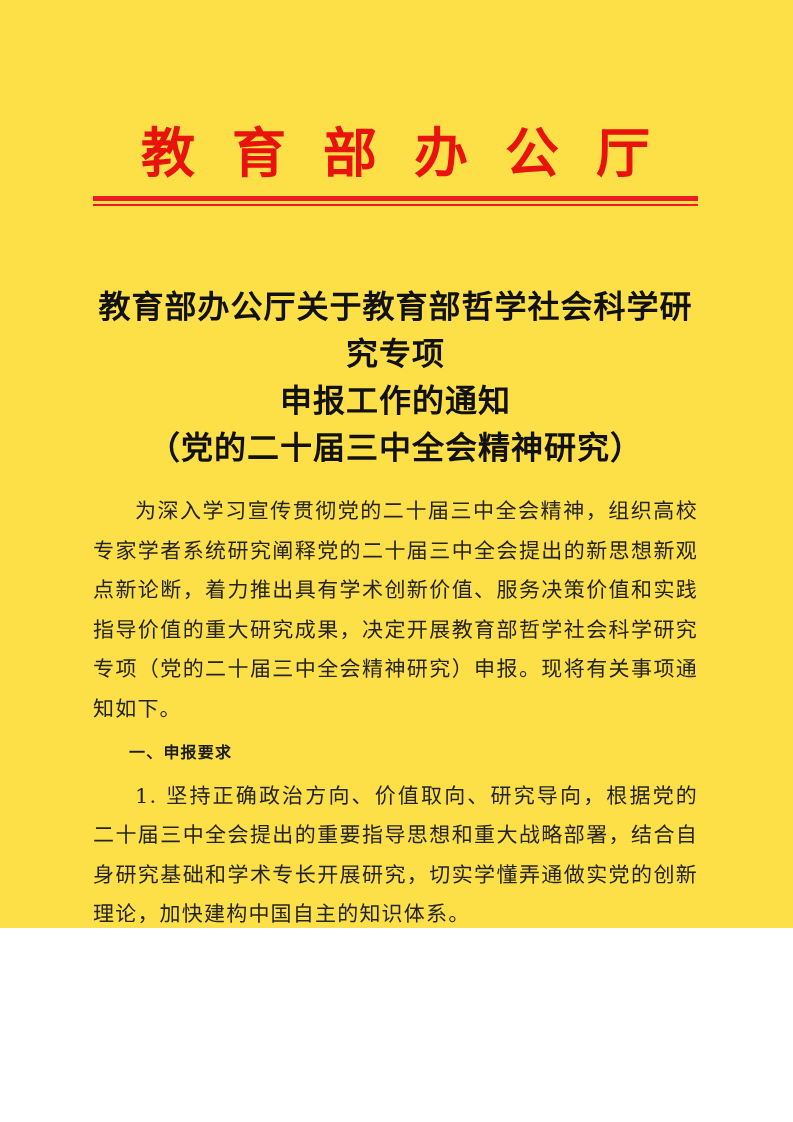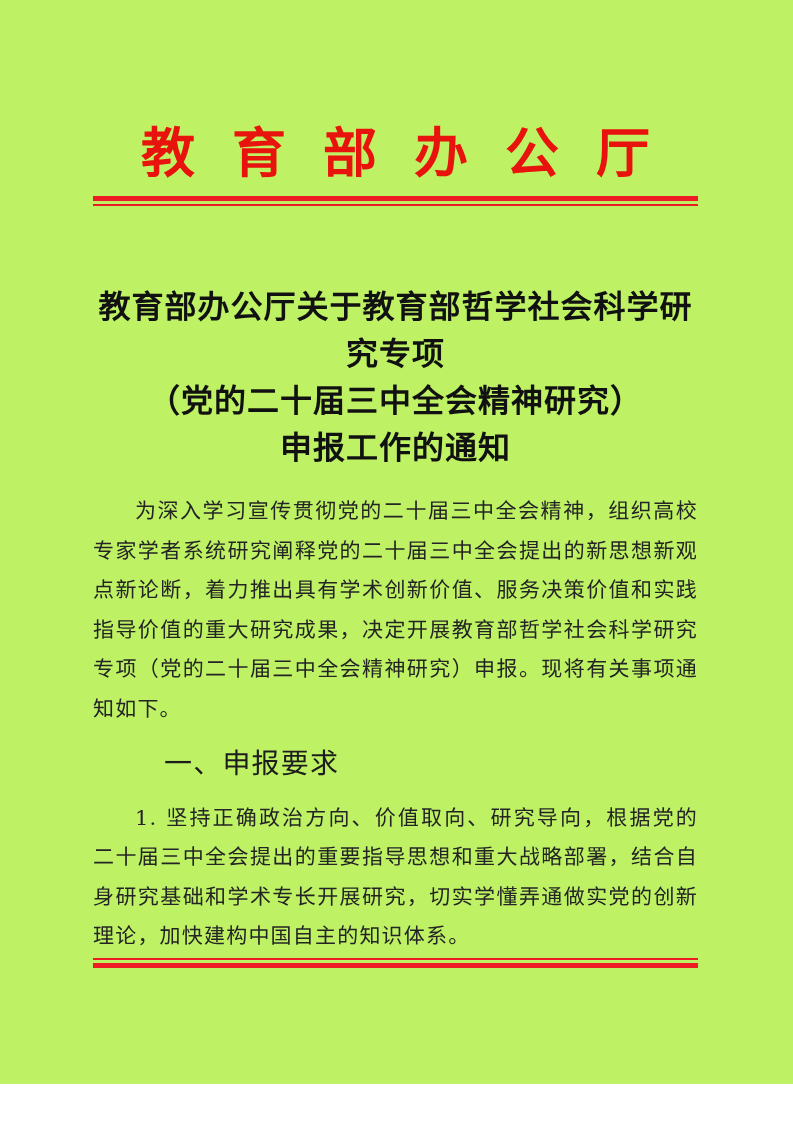--- a/index.html
+++ b/index.html
@@ -3,22 +3,22 @@
 <meta charset="utf-8">
 <style>
   html, body {
     margin: 0;
     padding: 0;
     background: #ffffff;
   }
   .page {
     position: relative;
     width: 793px;
-    height: 1084px;
-    background: #bef264;
+    height: 928px;
+    background: #fde047;
     overflow: hidden;
     font-family: "DejaVu Serif", "Liberation Serif", serif;
     color: #222222;
   }
   .content {
     padding: 0 95px 0 93px;
   }
 
   
   .org-name {
@@ -74,25 +74,25 @@
     text-justify: inter-character;
     color: #242424;
   }
   .body-text p {
     margin: 0;
   }
   .body-text p.indent {
     text-indent: 2em;
   }
   .section-heading {
-    margin: 15px;
+    margin: 4px;
     padding-left: 2em;
-    font-size: 28px;
+    font-size: 16px;
     line-height: 39.5px;
-    font-weight: normal;
+    font-weight: bold;
     font-family: "DejaVu Sans", "Liberation Sans", sans-serif;
     color: #1c1c1c;
     letter-spacing: 1.2px;
   }
 
   
   .rule-bottom {
     margin-top: 1px;
   }
   .rule-bottom .thin {
@@ -114,22 +114,22 @@
     <div class="org-name">教育部办公厅</div>
 
     <div class="rule-top">
       <div class="thick"></div>
       <div class="thin"></div>
     </div>
 
 
     <div class="doc-title">
       <div>教育部办公厅关于教育部哲学社会科学研究专项</div>
+      <div>申报工作的通知</div>
       <div>（党的二十届三中全会精神研究）</div>
-      <div>申报工作的通知</div>
     </div>
 
     <div class="body-text">
       <p class="indent">为深入学习宣传贯彻党的二十届三中全会精神，组织高校专家学者系统研究阐释党的二十届三中全会提出的新思想新观点新论断，着力推出具有学术创新价值、服务决策价值和实践指导价值的重大研究成果，决定开展教育部哲学社会科学研究专项（党的二十届三中全会精神研究）申报。现将有关事项通知如下。</p>
       <h2 class="section-heading">一、申报要求</h2>
       <p class="indent">1. 坚持正确政治方向、价值取向、研究导向，根据党的二十届三中全会提出的重要指导思想和重大战略部署，结合自身研究基础和学术专长开展研究，切实学懂弄通做实党的创新理论，加快建构中国自主的知识体系。</p>
     </div>
 
     <div class="rule-bottom">
       <div class="thin"></div>

